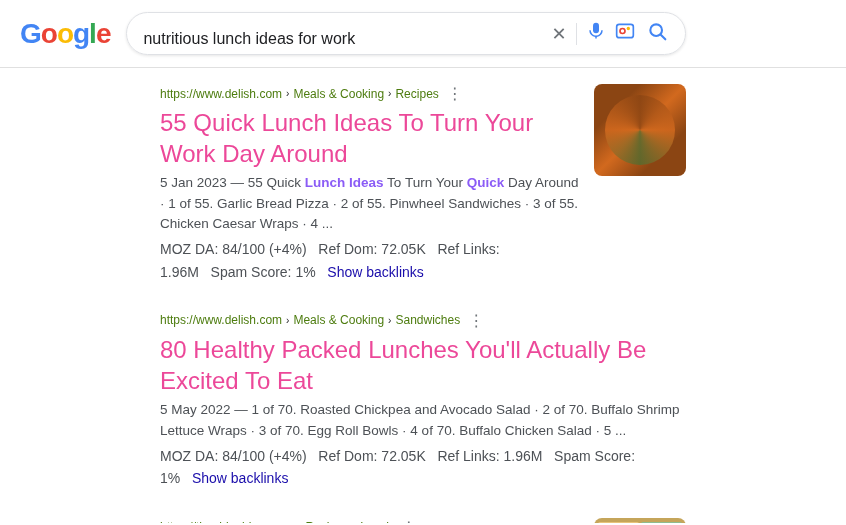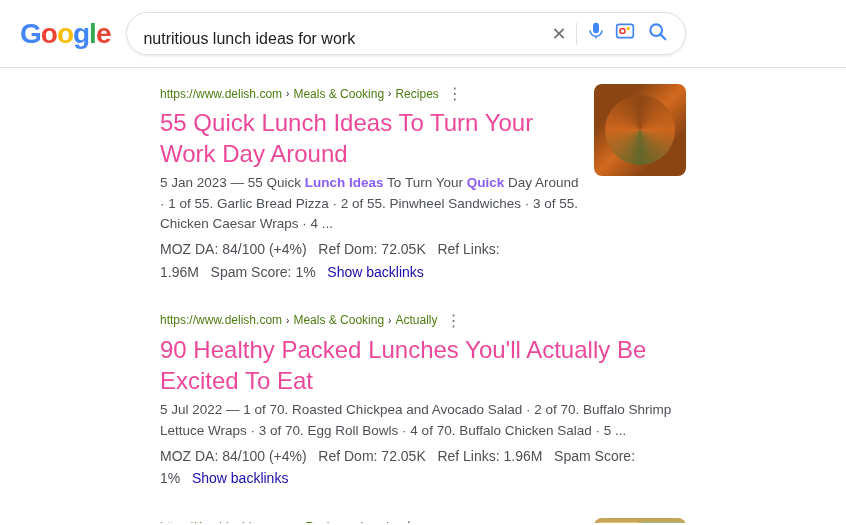--- a/index.html
+++ b/index.html
@@ -271,26 +271,26 @@
       <div class="result-thumbnail thumb-1"></div>
     </div>
   </div>
 
   <div class="result-item">
     <div class="result-url-line">
       <span class="result-url-text">https://www.delish.com</span>
       <span class="breadcrumb-arrow">›</span>
       <span class="result-url-text">Meals &amp; Cooking</span>
       <span class="breadcrumb-arrow">›</span>
-      <span class="result-url-text">Actually</span>
+      <span class="result-url-text">Sandwiches</span>
       <span class="more-icon">⋮</span>
     </div>
-    <a class="result-title">90 Healthy Packed Lunches You'll Actually Be Excited To Eat</a>
+    <a class="result-title">80 Healthy Packed Lunches You'll Actually Be Excited To Eat</a>
     <div class="result-snippet">
-      5 Jul 2022 — 1 of 70. Roasted Chickpea and Avocado Salad · 2 of 70. Buffalo Shrimp Lettuce Wraps · 3 of 70. Egg Roll Bowls · 4 of 70. Buffalo Chicken Salad · 5 ...
+      5 May 2022 — 1 of 70. Roasted Chickpea and Avocado Salad · 2 of 70. Buffalo Shrimp Lettuce Wraps · 3 of 70. Egg Roll Bowls · 4 of 70. Buffalo Chicken Salad · 5 ...
     </div>
     <div class="seo-bar">
       MOZ DA: 84/100 (+4%)&nbsp;&nbsp;&nbsp;Ref Dom: 72.05K&nbsp;&nbsp;&nbsp;Ref Links: 1.96M&nbsp;&nbsp;&nbsp;Spam Score: 1%&nbsp;&nbsp;&nbsp;<a>Show backlinks</a>
     </div>
   </div>
 
   <div class="result-item">
     <div class="result-with-image">
       <div class="result-content">
         <div class="result-url-line">

